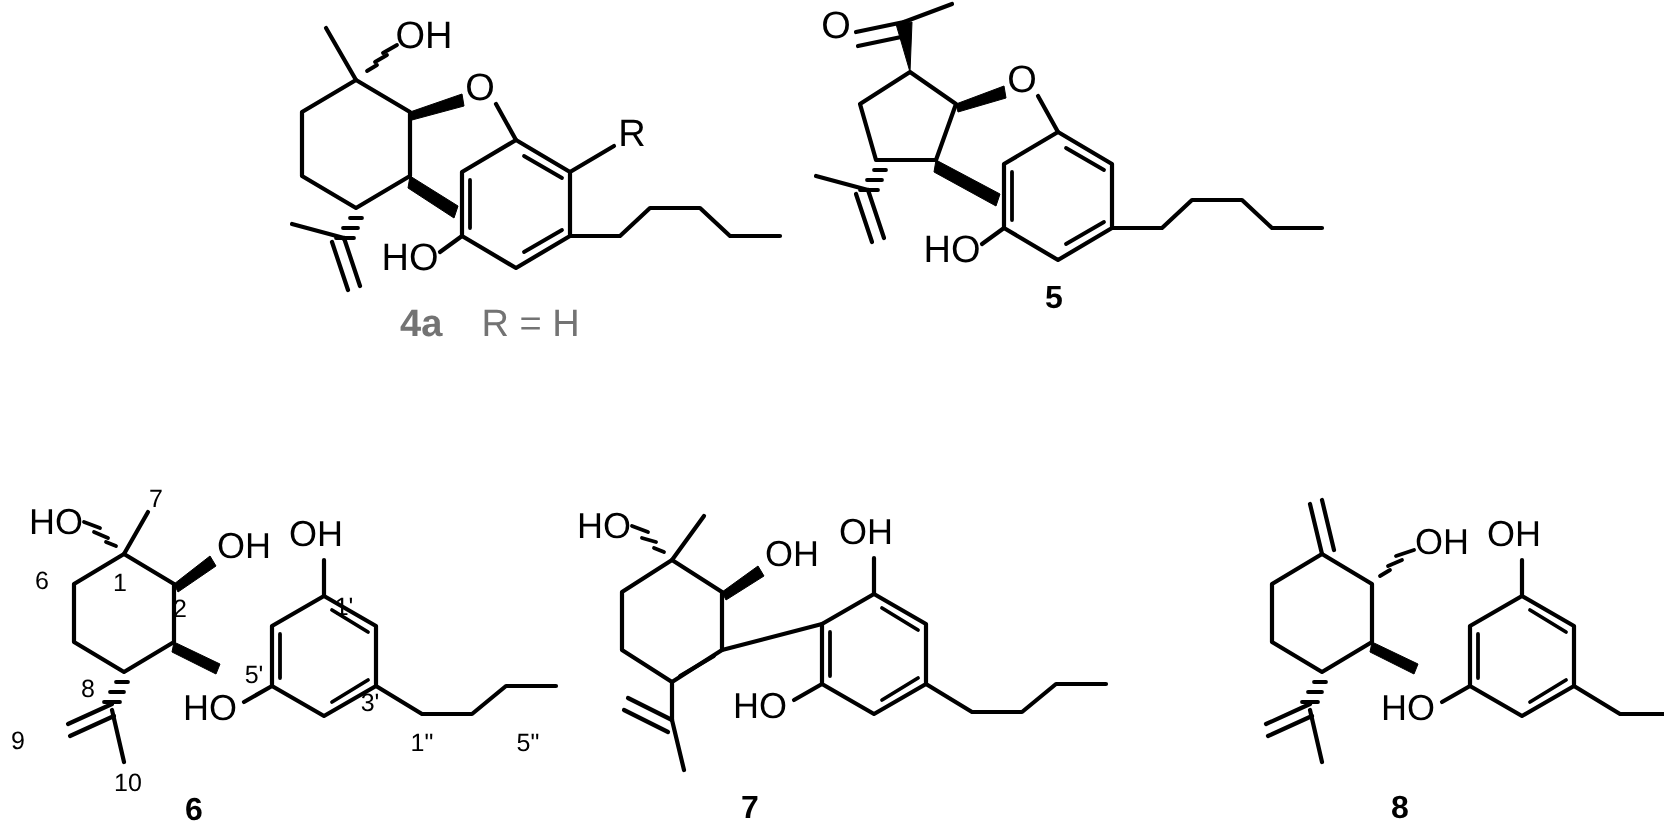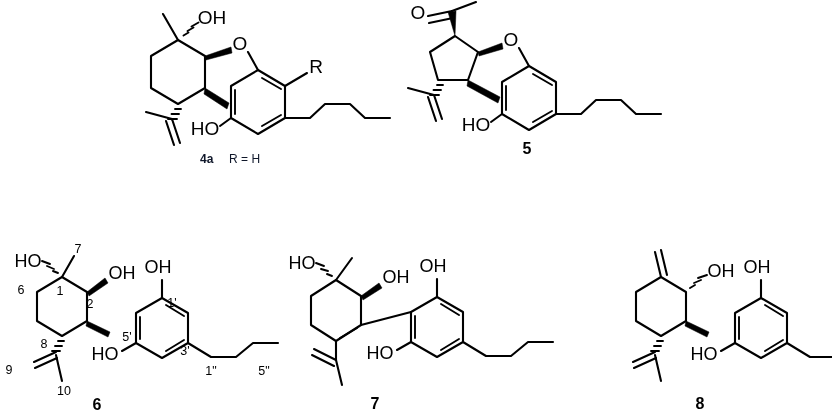--- a/index.html
+++ b/index.html
@@ -14,21 +14,21 @@
   .atom{font-family:"Liberation Sans", sans-serif;font-size:19px;fill:#000;
         text-anchor:middle;dominant-baseline:middle;}
   .atom-sm{font-family:"Liberation Sans", sans-serif;font-size:18px;fill:#000;
         text-anchor:middle;dominant-baseline:middle;}
   .numlab{font-family:"Liberation Sans", sans-serif;font-size:12.5px;fill:#000;
         text-anchor:middle;dominant-baseline:middle;}
   .cmplabel{font-family:"Liberation Sans", sans-serif;font-size:16px;font-weight:bold;
         fill:#000;text-anchor:middle;dominant-baseline:middle;}
   .rgroup{font-family:"Liberation Sans", sans-serif;font-size:19px;fill:#000;
         text-anchor:middle;dominant-baseline:middle;}
-  .legend-row{position:absolute;font-size:12px;color:#0f172a;white-space:nowrap;}
+  .legend-row{position:absolute;font-size:19px;color:#737373;white-space:nowrap;}
   .legend-bold{font-weight:bold;}
 </style>
 </head>
 <body>
 
 <div id="canvas">
 
 <svg width="832" height="416" viewBox="0 0 832 416">
 
   <g>

